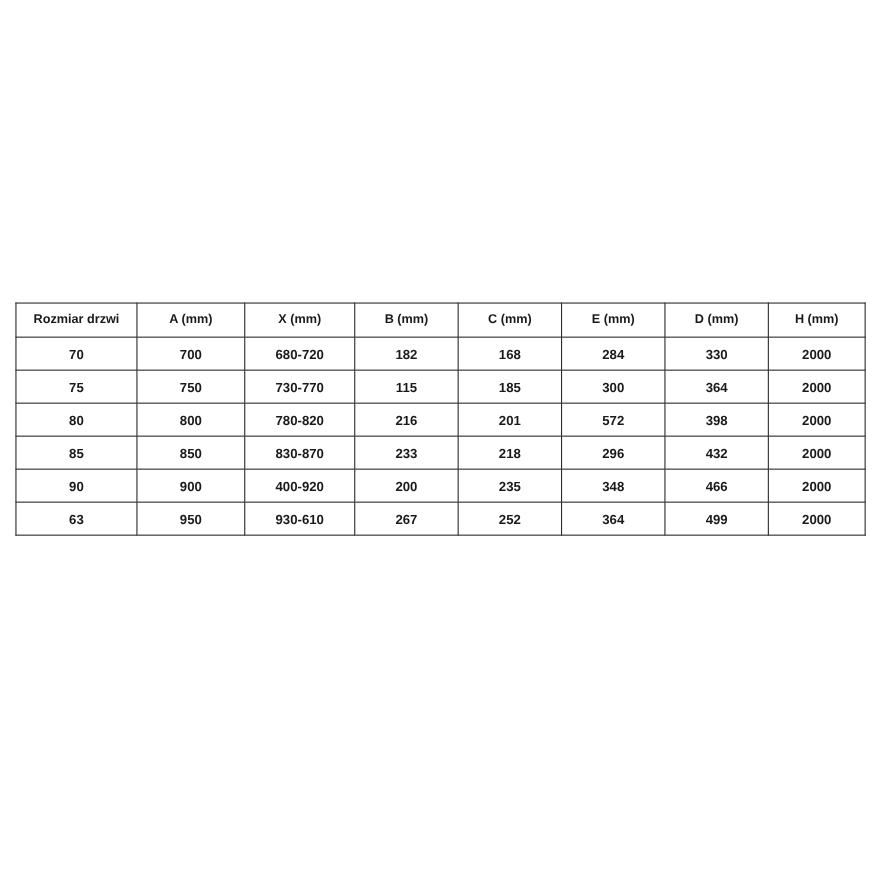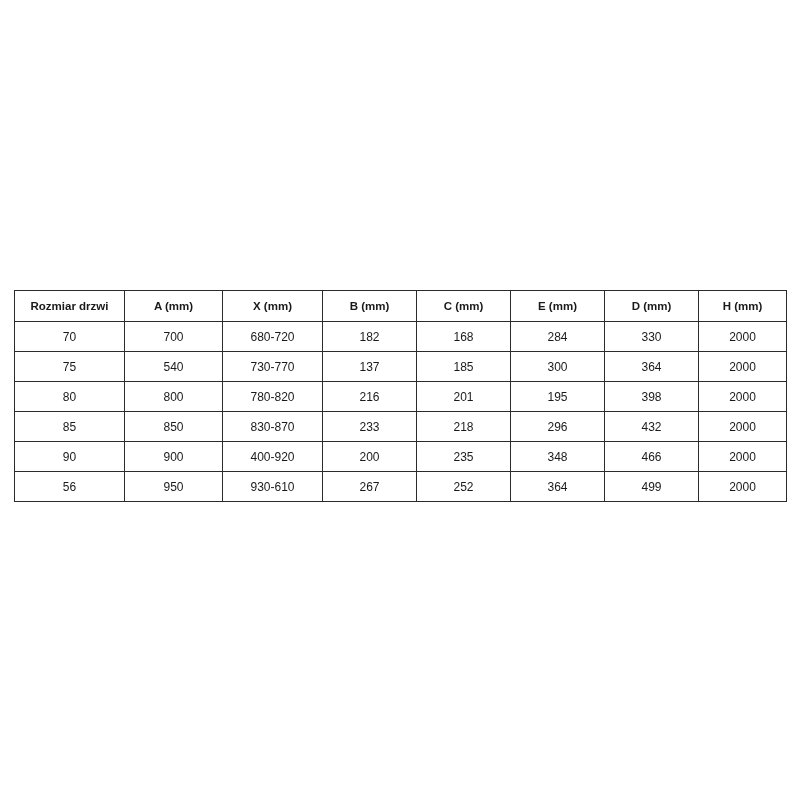--- a/index.html
+++ b/index.html
@@ -11,21 +11,21 @@
     width: 800px;
     height: 800px;
     font-family: "Liberation Sans", sans-serif;
     color: #1a1a1a;
     position: relative;
     overflow: hidden;
   }
   #table-wrap {
     position: absolute;
     left: 14px;
-    top: 290px;
+    top: 275px;
     width: 772px;
   }
   table.size-table {
     border-collapse: collapse;
     width: 772px;
     table-layout: fixed;
   }
   table.size-table th,
   table.size-table td {
     border: 1px solid #2b2b2b;
@@ -35,21 +35,21 @@
     font-size: 11.5px;
     padding: 0 2px;
     box-sizing: border-box;
   }
   table.size-table thead th {
     font-weight: bold;
     font-size: 11.5px;
     height: 31px;
   }
   table.size-table tbody td {
-    font-weight: normal;
+    font-weight: bold;
     font-size: 12px;
   }
   
   col.c0 { width: 110px; }
   col.c1 { width: 98px; }
   col.c2 { width: 100px; }
   col.c3 { width: 94px; }
   col.c4 { width: 94px; }
   col.c5 { width: 94px; }
   col.c6 { width: 94px; }
@@ -88,35 +88,35 @@
         <td>700</td>
         <td>680-720</td>
         <td>182</td>
         <td>168</td>
         <td>284</td>
         <td>330</td>
         <td>2000</td>
       </tr>
       <tr>
         <td>75</td>
-        <td>540</td>
+        <td>750</td>
         <td>730-770</td>
-        <td>137</td>
+        <td>115</td>
         <td>185</td>
         <td>300</td>
         <td>364</td>
         <td>2000</td>
       </tr>
       <tr>
         <td>80</td>
         <td>800</td>
         <td>780-820</td>
         <td>216</td>
         <td>201</td>
-        <td>195</td>
+        <td>572</td>
         <td>398</td>
         <td>2000</td>
       </tr>
       <tr>
         <td>85</td>
         <td>850</td>
         <td>830-870</td>
         <td>233</td>
         <td>218</td>
         <td>296</td>
@@ -127,21 +127,21 @@
         <td>90</td>
         <td>900</td>
         <td>400-920</td>
         <td>200</td>
         <td>235</td>
         <td>348</td>
         <td>466</td>
         <td>2000</td>
       </tr>
       <tr>
-        <td>56</td>
+        <td>63</td>
         <td>950</td>
         <td>930-610</td>
         <td>267</td>
         <td>252</td>
         <td>364</td>
         <td>499</td>
         <td>2000</td>
       </tr>
     </tbody>
   </table>

